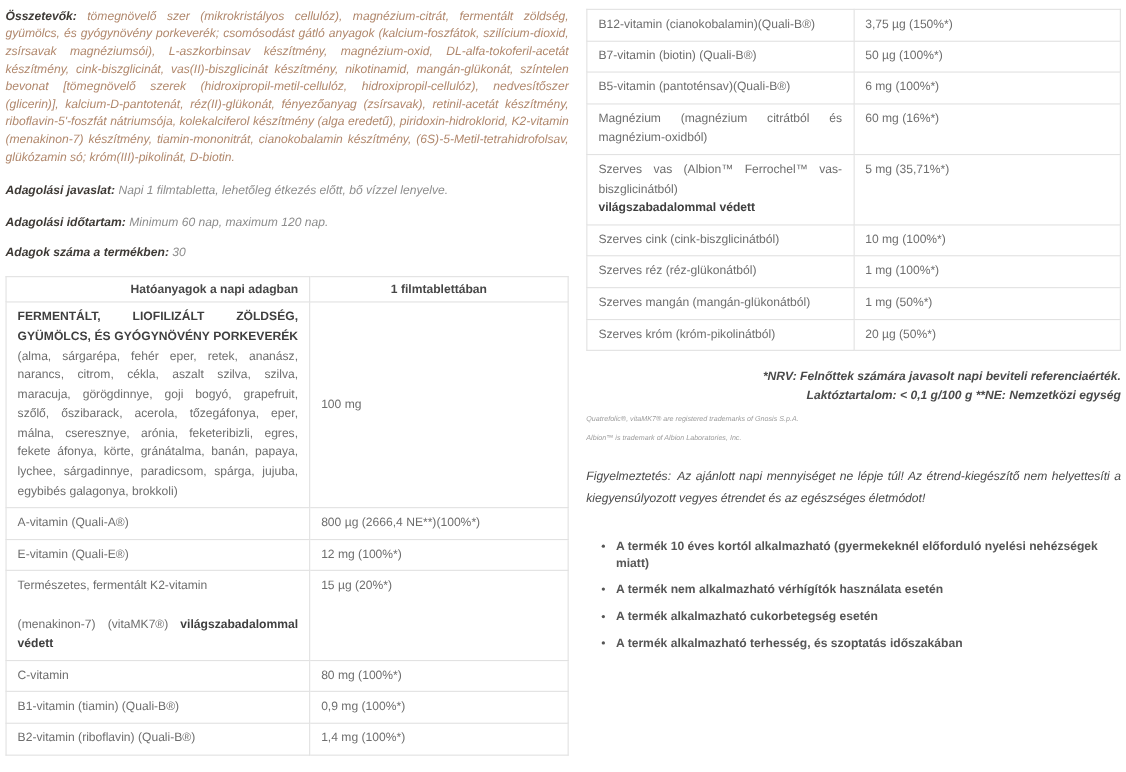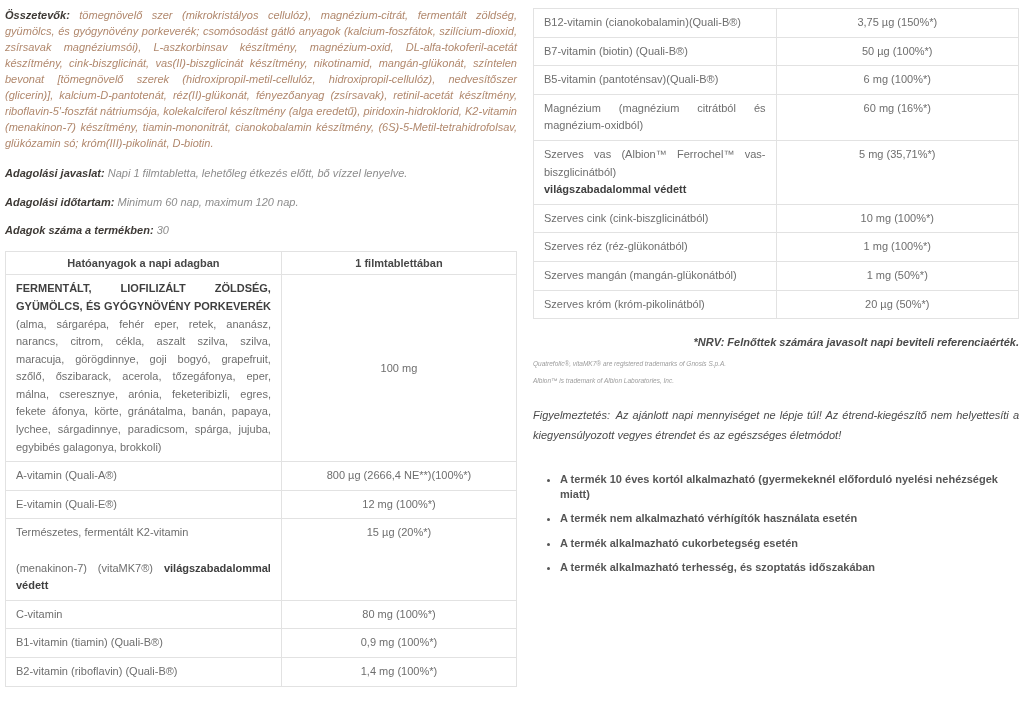--- a/index.html
+++ b/index.html
@@ -22,24 +22,24 @@
   .d-label{font-weight:bold;color:#3e3a36;}
   .d-text{color:#8d8d8d;text-align:right;}
 
   
   table.facts{
     width:100%;border-collapse:collapse;table-layout:fixed;
     font-size:11px;color:#6e6e6e;
   }
   .facts th,.facts td{border:1px solid #e2e2e2;padding:5px 10px;box-sizing:border-box;}
   .facts th{color:#474747;font-weight:bold;}
-  th.name-h{text-align:center;}
+  th.name-h{text-align:right;}
   th.value-h{text-align:center;}
   .name-cell{text-align:justify;white-space:pre-line;vertical-align:top;line-height:1.6;}
-  .value-cell{text-align:center;vertical-align:top;line-height:1.6;}
+  .value-cell{vertical-align:top;line-height:1.6;}
   .value-cell.vmid{vertical-align:middle;}
   .seg-bold{font-weight:bold;color:#3f3f3f;}
   .left-table{margin-top:10px;}
 
   
   .right-table{margin-bottom:14px;}
   .fn{margin:0;font-size:11px;font-style:italic;font-weight:bold;color:#4a4a4a;line-height:1.65;text-align:right;}
   .tm{margin:9px 0 0 0;font-size:6.5px;font-style:italic;color:#9d9d9d;line-height:1.2;}
   .warning{
     margin:20px 0 0 0;font-size:11px;font-style:italic;font-weight:normal;
@@ -166,20 +166,21 @@
             <td class="value-cell">1 mg (50%*)</td>
           </tr>
           <tr>
             <td class="name-cell"><span>Szerves króm (króm-pikolinátból)</span></td>
             <td class="value-cell">20 µg (50%*)</td>
           </tr>
         </tbody>
     </table>
 
     <p class="fn">*NRV: Felnőttek számára javasolt napi beviteli referenciaérték.</p>
+    <p class="fn">Laktóztartalom: &lt; 0,1 g/100 g **NE: Nemzetközi egység</p>
     <p class="tm">Quatrefolic®, vitaMK7® are registered trademarks of Gnosis S.p.A.</p>
     <p class="tm">Albion™ is trademark of Albion Laboratories, Inc.</p>
 
     <p class="warning">
       <span class="w-label">Figyelmeztetés:</span>
       <span>Az ajánlott napi mennyiséget ne lépje túl! Az étrend-kiegészítő nem helyettesíti a kiegyensúlyozott vegyes étrendet és az egészséges életmódot!</span>
     </p>
 
     <ul class="bullets">
       <li>A termék 10 éves kortól alkalmazható (gyermekeknél előforduló nyelési nehézségek miatt)</li>

